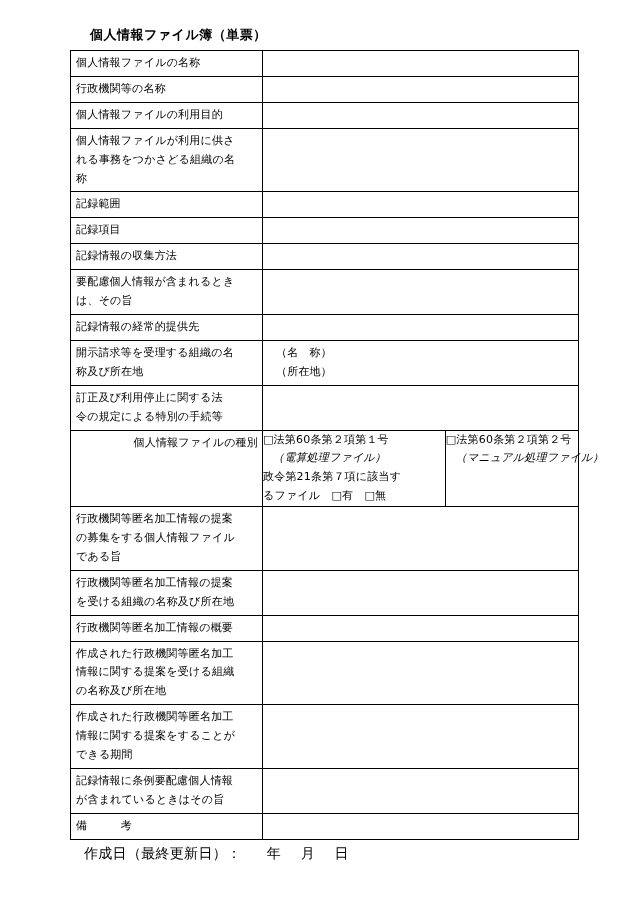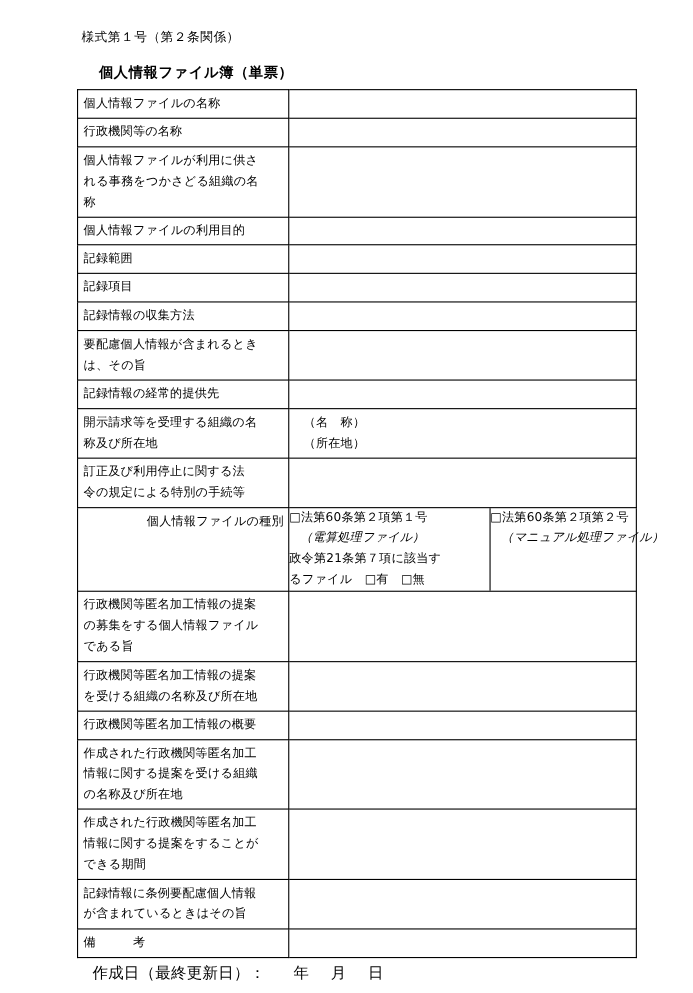--- a/index.html
+++ b/index.html
@@ -88,55 +88,54 @@
     margin: 5px 0 0 14px;
   }
   .sp-wide { display: inline-block; width: 16px; }
   .sp-mid { display: inline-block; width: 10px; }
 </style>
 </head>
 <body>
 
 <div class="page">
 
-  <div class="form-no">様式第１号（第２条関係）</div>
   <div class="doc-title">個人情報ファイル簿（単票）</div>
 
   <table class="main">
     <tbody>
 
       <tr>
         <td class="label">
             <div class="cell-lines">個人情報ファイルの名称</div>
           </td>
         <td class="value"></td>
       </tr>
 
       <tr>
         <td class="label">
             <div class="cell-lines">行政機関等の名称</div>
+          </td>
+        <td class="value"></td>
+      </tr>
+
+      <tr>
+        <td class="label">
+            <div class="cell-lines">個人情報ファイルの利用目的</div>
           </td>
         <td class="value"></td>
       </tr>
 
       <tr>
         <td class="label">
           <div class="cell-lines">
             <div>個人情報ファイルが利用に供さ</div>
             <div>れる事務をつかさどる組織の名</div>
             <div>称</div>
           </div>
         </td>
-        <td class="value"></td>
-      </tr>
-
-      <tr>
-        <td class="label">
-            <div class="cell-lines">個人情報ファイルの利用目的</div>
-          </td>
         <td class="value"></td>
       </tr>
 
       <tr>
         <td class="label">
             <div class="cell-lines">記録範囲</div>
           </td>
         <td class="value"></td>
       </tr>
 

